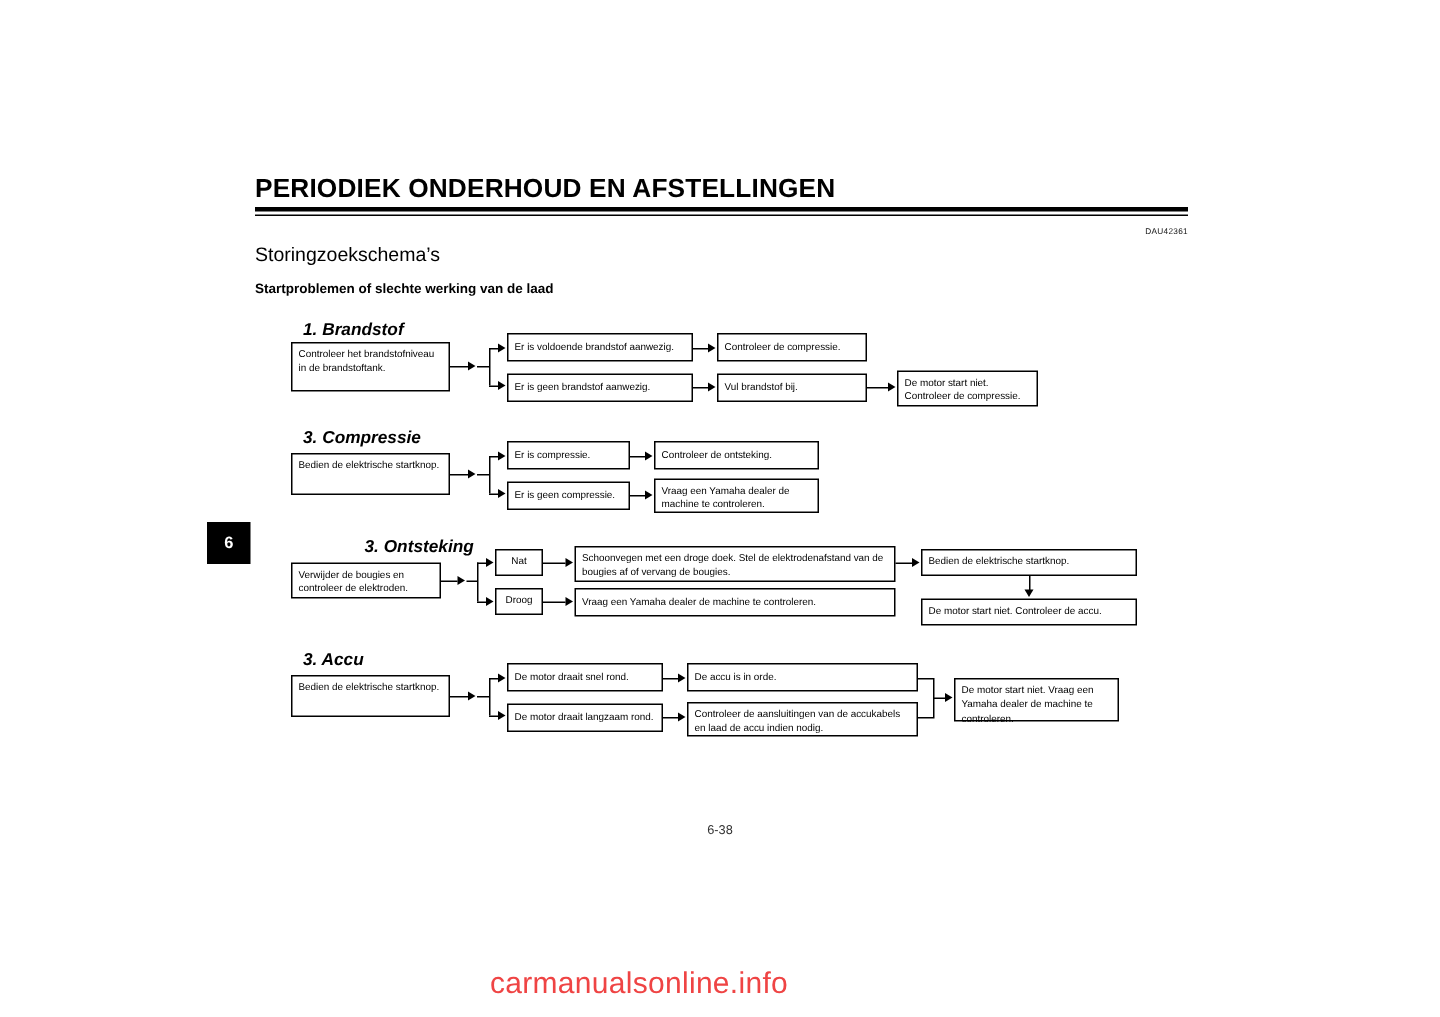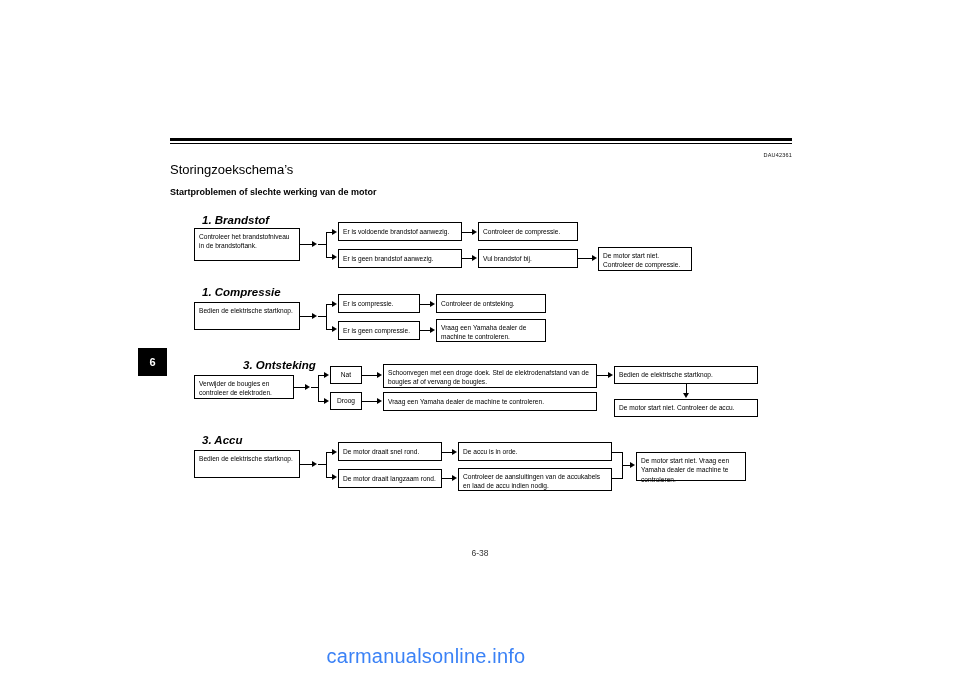--- a/index.html
+++ b/index.html
@@ -102,21 +102,21 @@
     font-size: 8.5px;
     color: #333;
   }
   #watermark {
     position: absolute;
     left: 0;
     top: 645px;
     width: 852px;
     text-align: center;
     font-size: 20px;
-    color: #3b82f6;
+    color: #ef4444;
     letter-spacing: 0.2px;
   }
 
   
   .grp-label {
     position: absolute;
     font-size: 11.5px;
     font-weight: bold;
     white-space: nowrap;
     font-style: italic;
@@ -171,25 +171,26 @@
     border-left: 3.2px solid transparent;
     border-right: 3.2px solid transparent;
     border-top: 5px solid #000000;
   }
 </style>
 </head>
 <body>
 
 <div id="page">
 
+  <div id="chapter-title">PERIODIEK ONDERHOUD EN AFSTELLINGEN</div>
   <div id="header-rule-thick"></div>
   <div id="header-rule-thin"></div>
   <div id="doc-code">DAU42361</div>
   <div id="section-title">Storingzoekschema’s</div>
-  <div id="subsection-title">Startproblemen of slechte werking van de motor</div>
+  <div id="subsection-title">Startproblemen of slechte werking van de laad</div>
 
   <div id="chapter-tab">
     <span>6</span>
   </div>
 
   <div class="grp-label" style="left:202px; top:214px;">1. Brandstof</div>
 
   <div class="fbox" style="left:194px; top:228px; width:106px; height:33px;">Controleer het brandstofniveau in de brandstoftank.</div>
 
   <div class="hline" style="left:300px; top:244px; width:12px;"></div>
@@ -210,21 +211,21 @@
   <div class="arr-r" style="left:472px; top:255px;"></div>
 
   <div class="fbox vmid" style="left:478px; top:222px; width:100px; height:19px;">Controleer de compressie.</div>
   <div class="fbox vmid" style="left:478px; top:249px; width:100px; height:19px;">Vul brandstof bij.</div>
 
   <div class="hline" style="left:578px; top:258px; width:14px;"></div>
   <div class="arr-r" style="left:592px; top:255px;"></div>
 
   <div class="fbox" style="left:598px; top:247px; width:94px; height:24px;">De motor start niet. Controleer de compressie.</div>
 
-  <div class="grp-label" style="left:202px; top:286px;">1. Compressie</div>
+  <div class="grp-label" style="left:202px; top:286px;">3. Compressie</div>
 
   <div class="fbox" style="left:194px; top:302px; width:106px; height:28px;">Bedien de elektrische startknop.</div>
 
   <div class="hline" style="left:300px; top:316px; width:12px;"></div>
   <div class="arr-r" style="left:312px; top:313px;"></div>
   <div class="hline" style="left:318px; top:316px; width:8px;"></div>
   <div class="vline" style="left:326px; top:304px; height:25px;"></div>
   <div class="hline" style="left:326px; top:304px; width:6px;"></div>
   <div class="arr-r" style="left:332px; top:301px;"></div>
   <div class="hline" style="left:326px; top:329px; width:6px;"></div>

